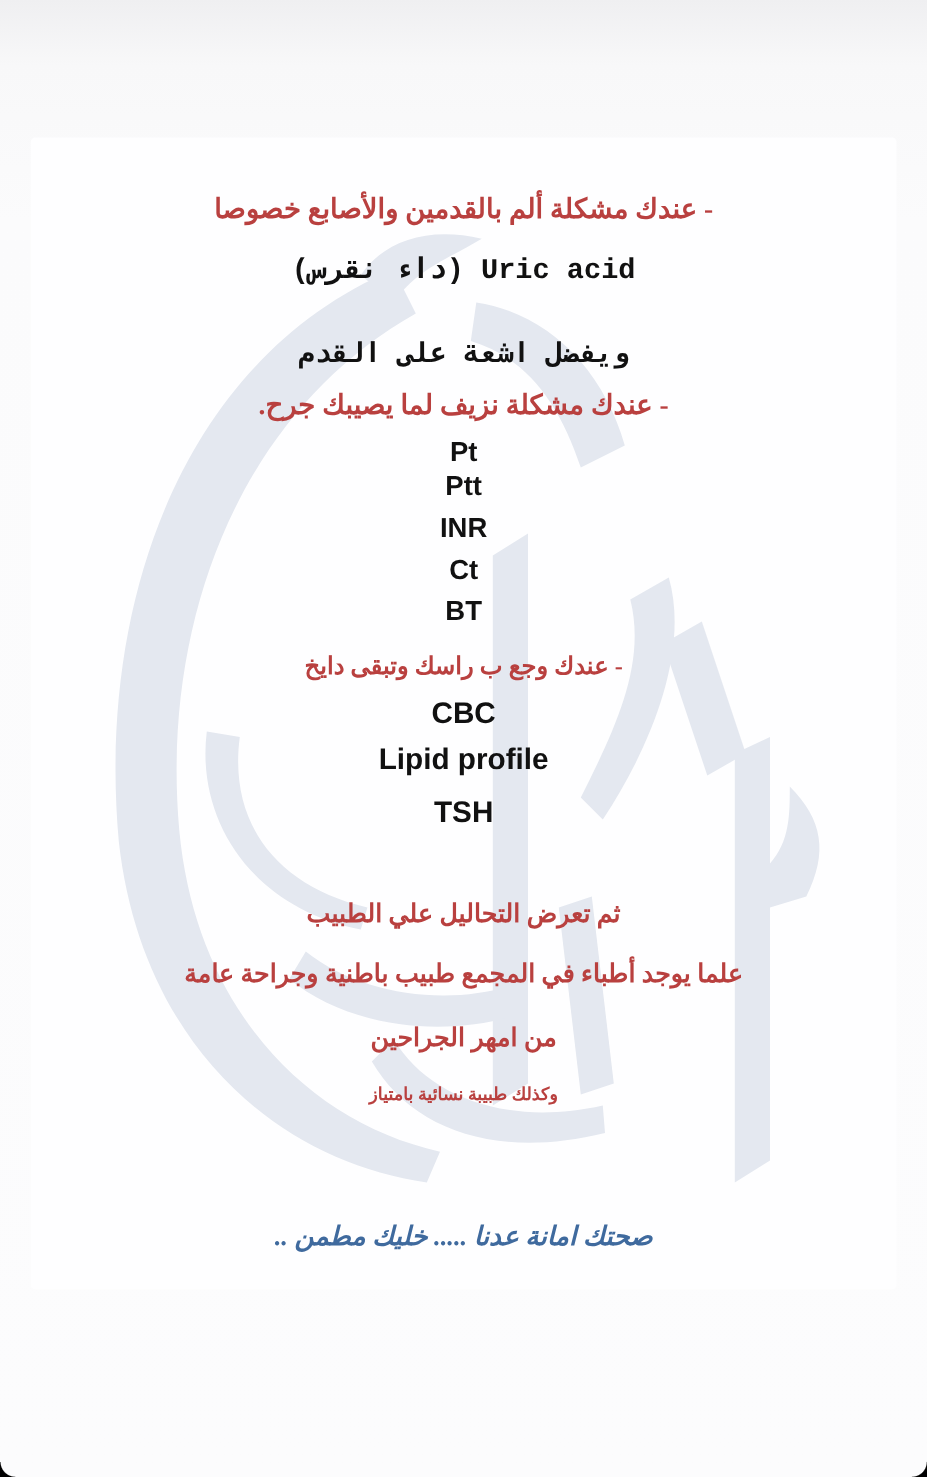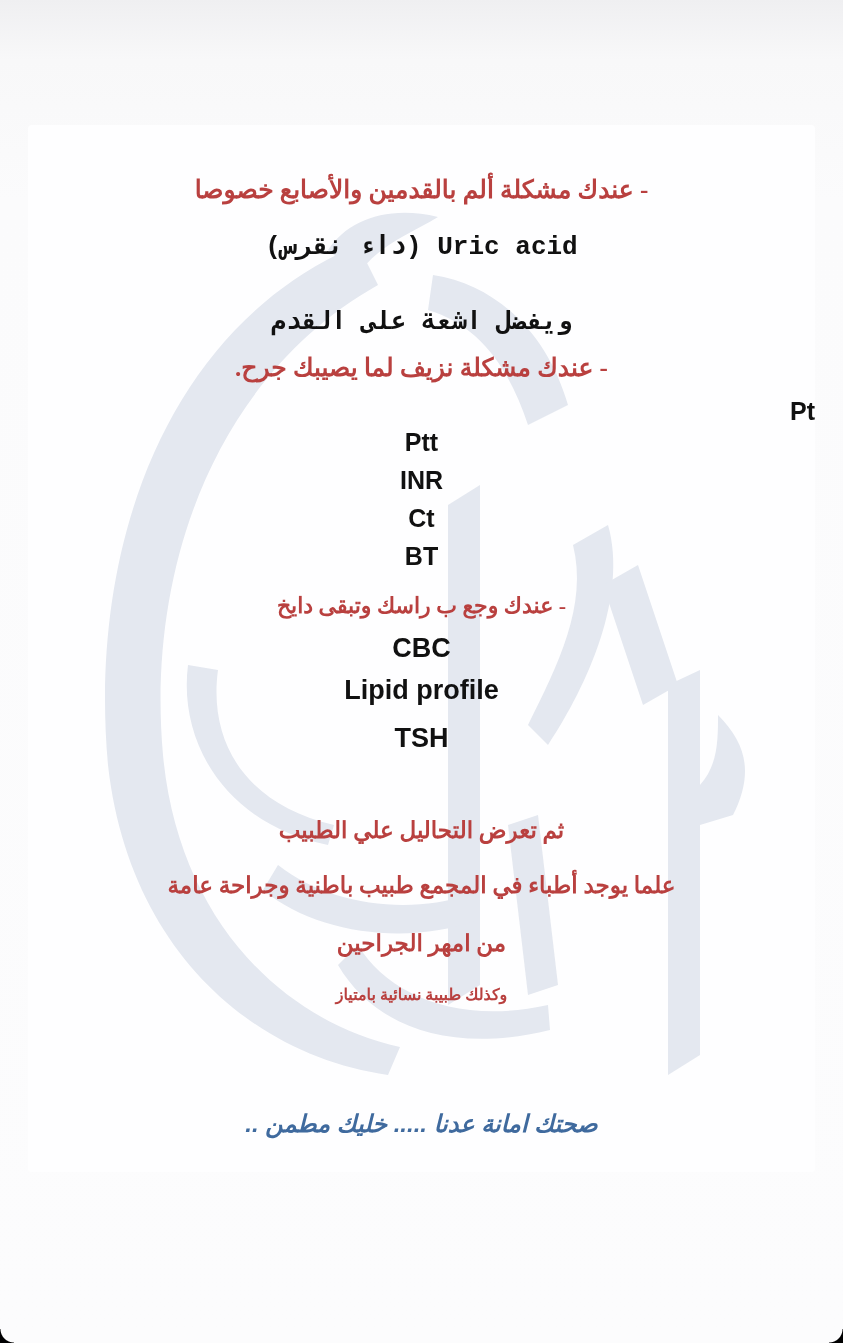--- a/index.html
+++ b/index.html
@@ -70,21 +70,21 @@
       font-size: 25px;
     }
     .en-black {
       color: #111;
       font-family: "Liberation Sans", sans-serif;
       font-size: 25px;
     }
     .slogan {
       direction: rtl;
       color: #3f6a9e;
-      font-family: Liberation Sans, sans-serif;
+      font-family: Liberation Serif, serif;
       font-style: italic;
       font-size: 24px;
       font-weight: bold;
     }
   </style>
 </head>
 <body>
 
 <div class="card">
 
@@ -110,21 +110,21 @@
     </g>
   </svg>
 
   <div class="content">
 
     <div class="line ar-red" style="top:50px;">- عندك مشكلة ألم بالقدمين والأصابع خصوصا</div>
     <div class="line ar-black" style="top:105px; font-size:26px;">Uric acid (داء نقرس)</div>
     <div class="line ar-black" style="top:181px;">ويفضل اشعة على القدم</div>
 
     <div class="line ar-red" style="top:228px;">- عندك مشكلة نزيف لما يصيبك جرح.</div>
-    <div class="line en-black" style="top:272px;text-align:right;">Pt</div>
+    <div class="line en-black" style="top:272px;">Pt</div>
     <div class="line en-black" style="top:303px;">Ptt</div>
     <div class="line en-black" style="top:341px;">INR</div>
     <div class="line en-black" style="top:379px;">Ct</div>
     <div class="line en-black" style="top:417px;">BT</div>
 
     <div class="line ar-red" style="top:468px; font-size:22px;">- عندك وجع ب راسك وتبقى دايخ</div>
     <div class="line en-black" style="top:508px; font-size:27px;">CBC</div>
     <div class="line en-black" style="top:550px; font-size:27px;">Lipid profile</div>
     <div class="line en-black" style="top:598px; font-size:27px;">TSH</div>
 

